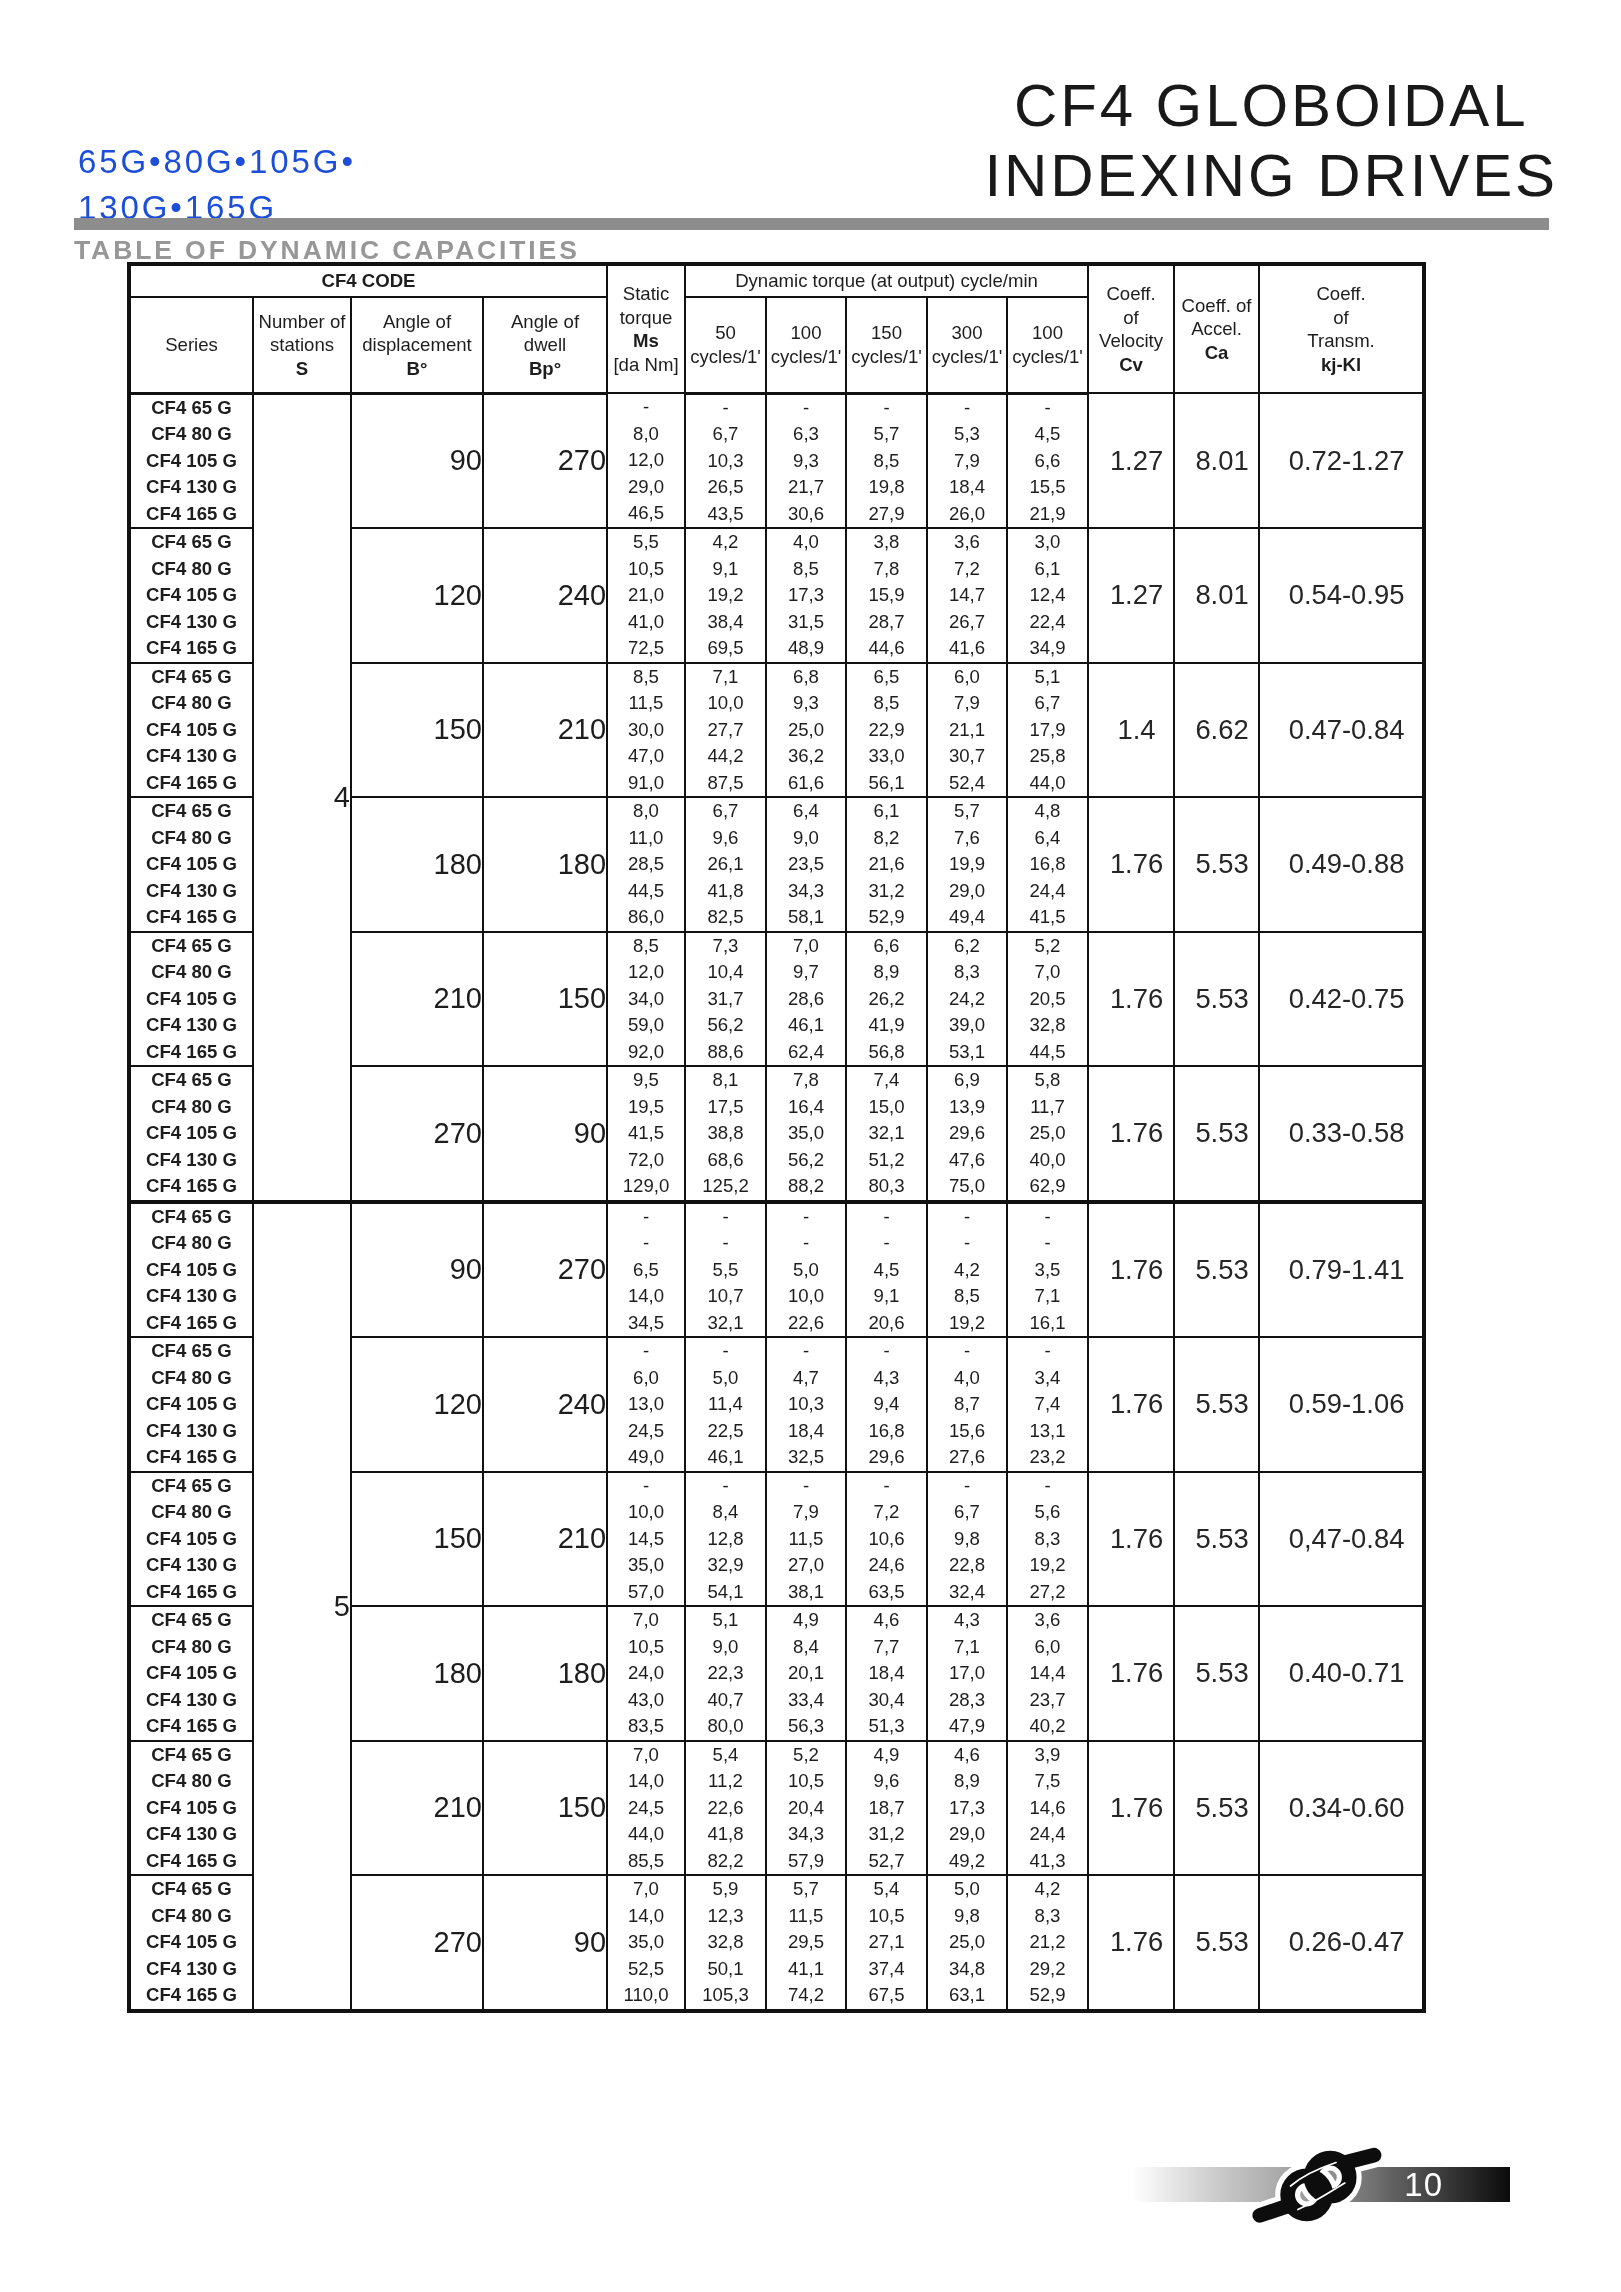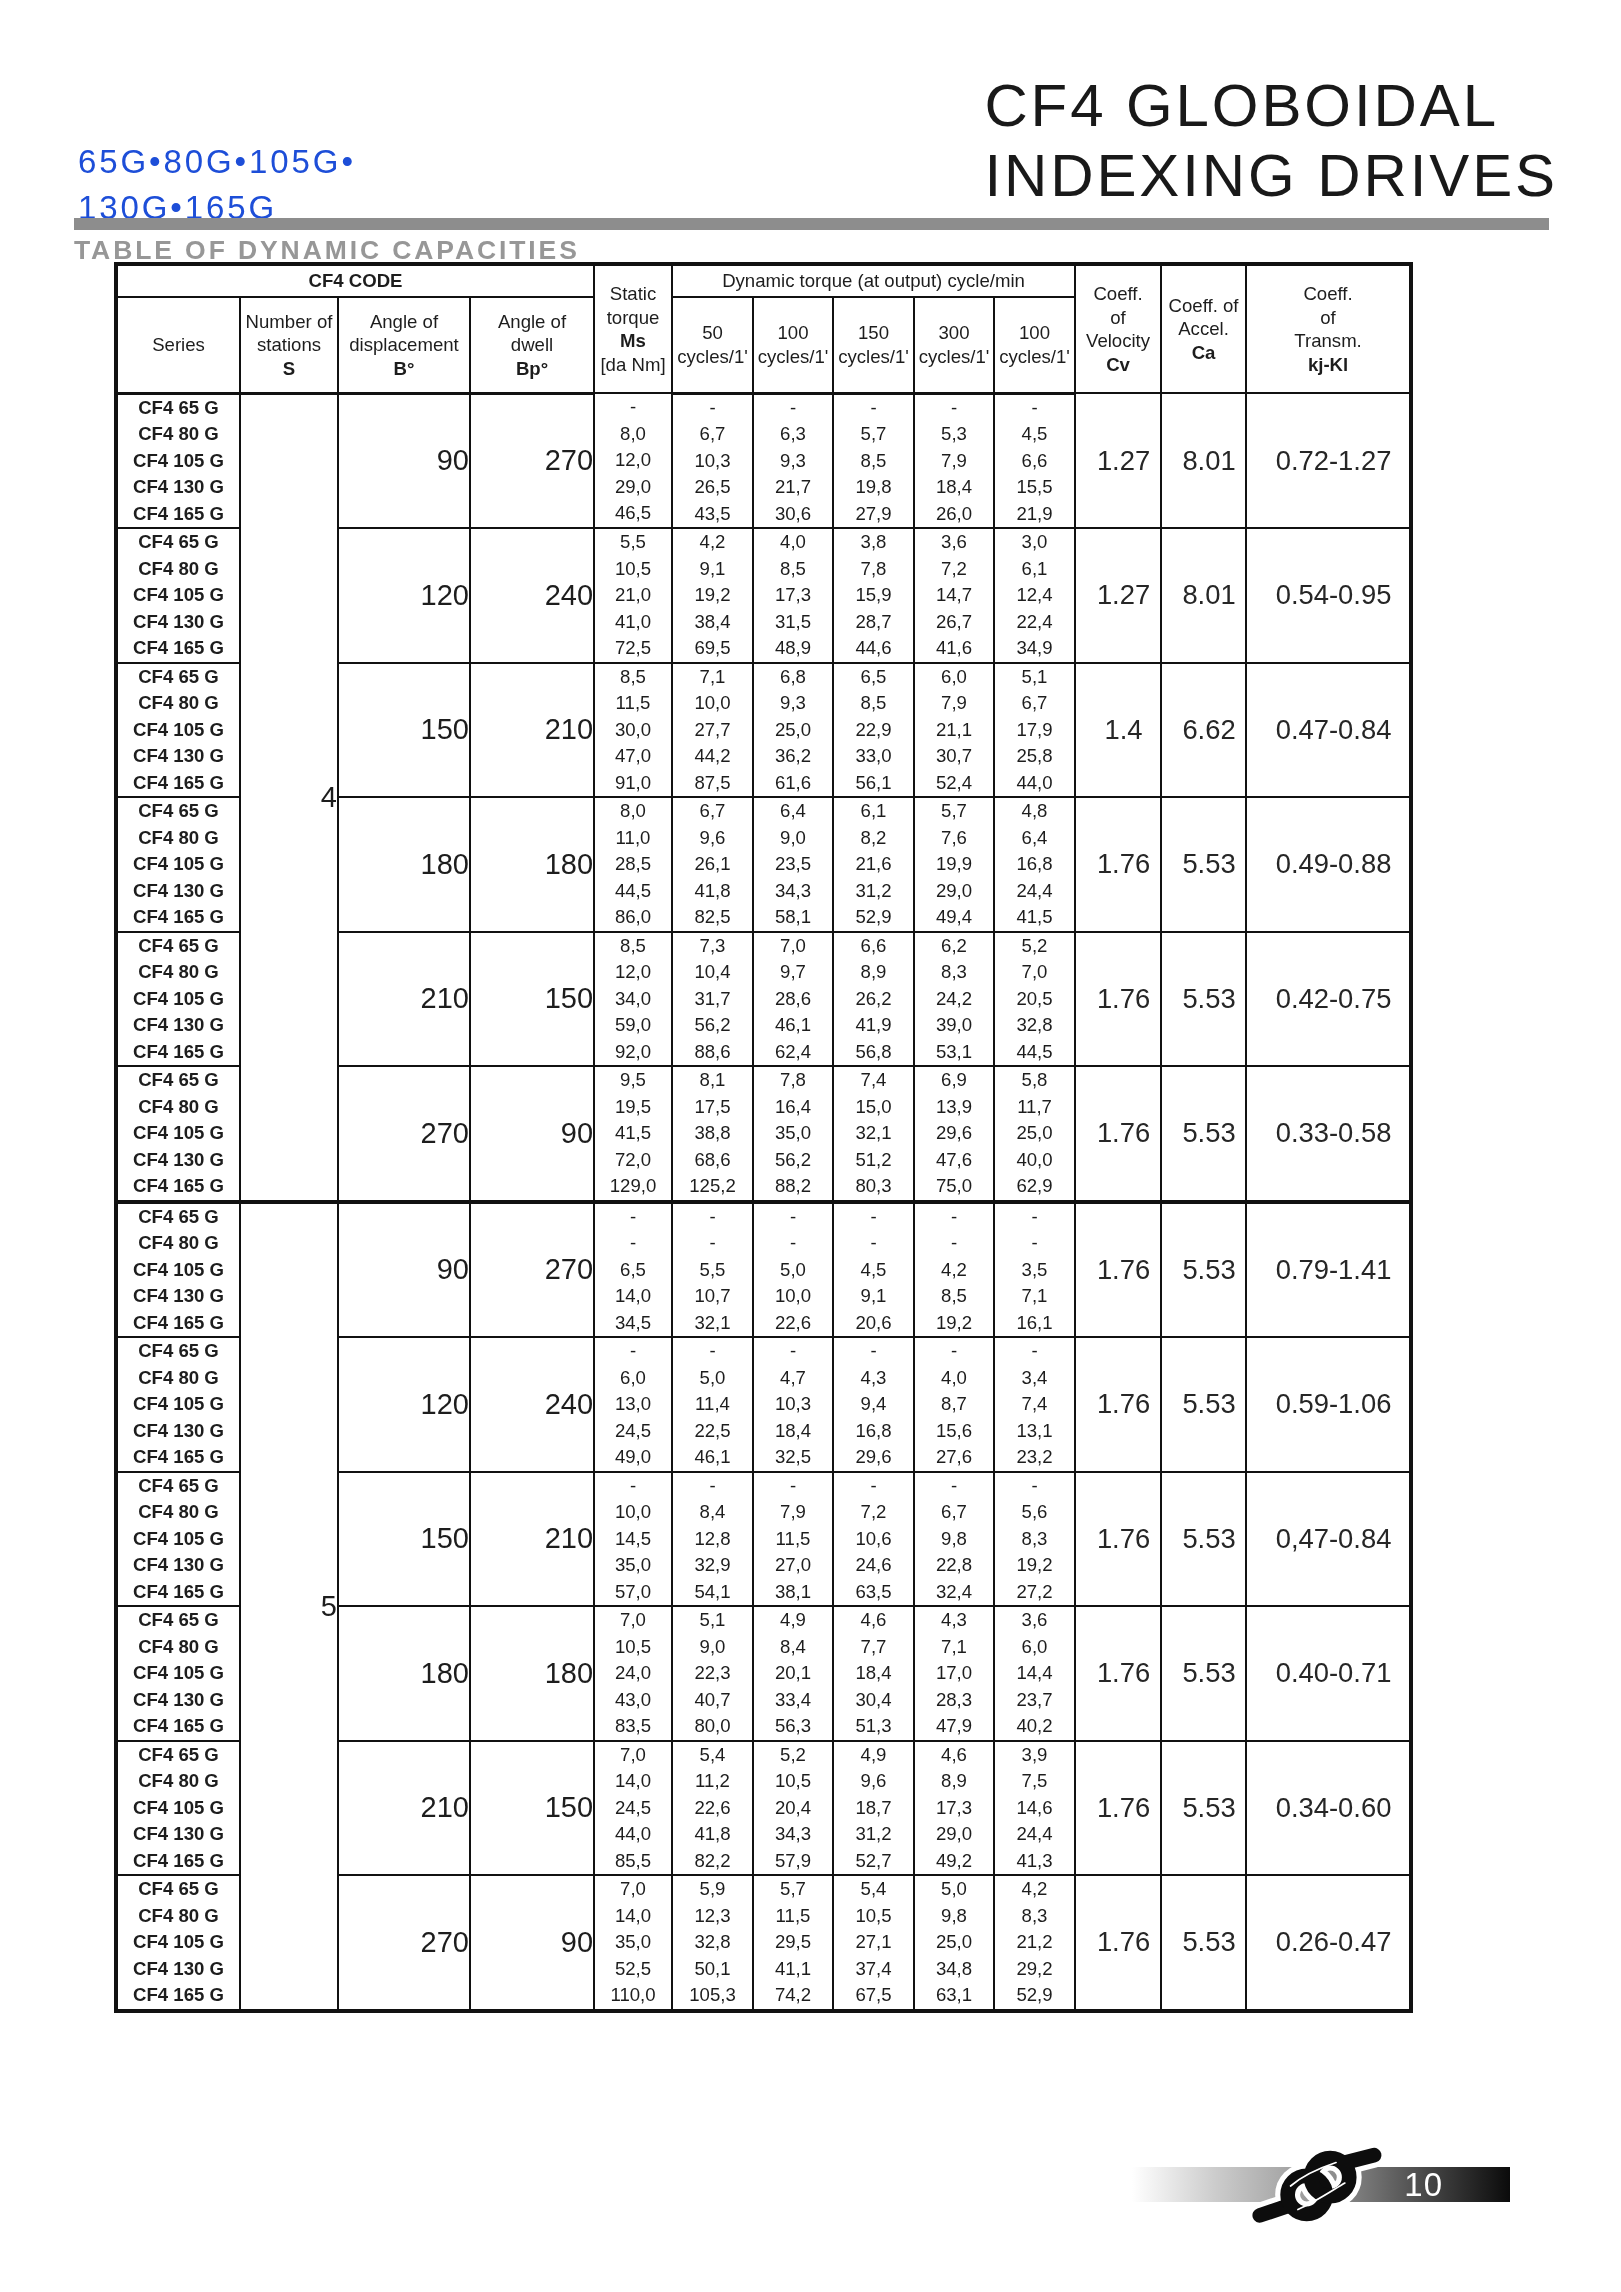--- a/index.html
+++ b/index.html
@@ -7,30 +7,30 @@
     width:1621px;height:2293px;position:relative;background:#ffffff;
     font-family:"Liberation Sans", sans-serif;color:#1a1a1a;overflow:hidden;
   }
   .bold{font-weight:bold;}
   
   .models{
     position:absolute;left:78px;top:139px;
     font-size:33px;letter-spacing:2.9px;color:#1d4ed8;line-height:46px;white-space:pre-line;
   }
   .main-title{
-    position:absolute;right:63px;top:71px;text-align:left;
+    position:absolute;right:63px;top:71px;text-align:center;
     font-size:60px;line-height:70px;letter-spacing:2.9px;color:#191919;white-space:pre-line;
   }
   .gray-rule{position:absolute;left:74px;top:218px;width:1475px;height:11.8px;background:#8d8d8d;}
   .section-title{
     position:absolute;left:74px;top:235px;
     font-size:26.5px;font-weight:bold;letter-spacing:2.9px;color:#979797;
   }
   
-  .tbl-wrap{position:absolute;left:114px;top:262px;border-radius:18px;}
+  .tbl-wrap{position:absolute;left:127px;top:262px;border-radius:18px;}
   table{border-collapse:collapse;table-layout:fixed;width:1299px;border:4.9px solid #111;}
   th,td{border:2.9px solid #111;padding:0;text-align:center;vertical-align:middle;
         font-size:18.6px;color:#1d1d1d;overflow:hidden;}
   th{font-weight:normal;line-height:23.5px;}
   tr.h1{height:33px;}
   tr.h2{height:96px;}
   tr.h2 th{border-bottom:3.9px solid #111;}
   tr.block{height:134px;}
   tr.group-start td{border-top:4.9px solid #111;}
   .cell-line{height:26.5px;line-height:26.5px;font-size:18.6px;}

